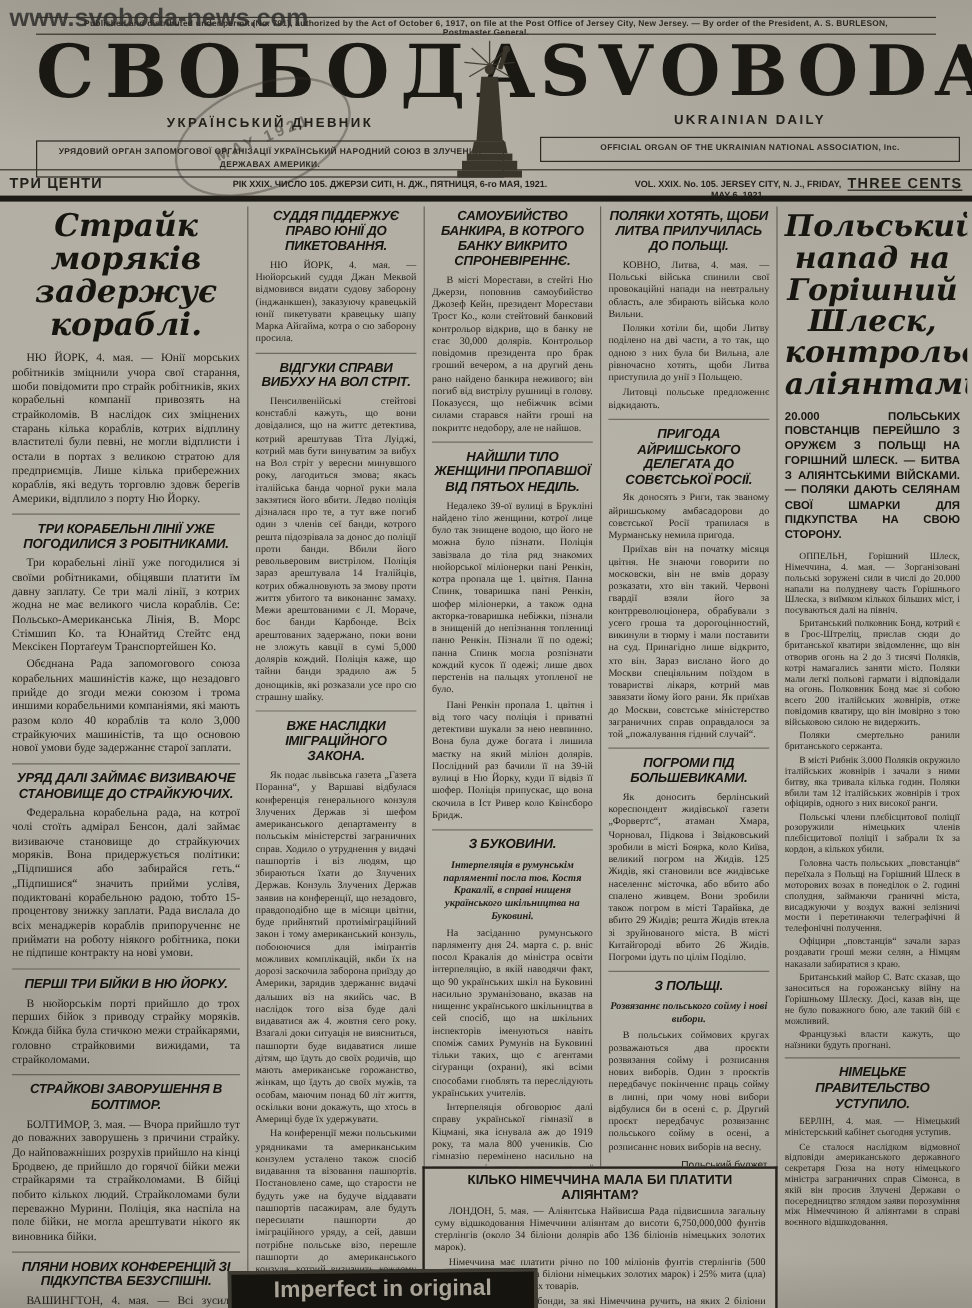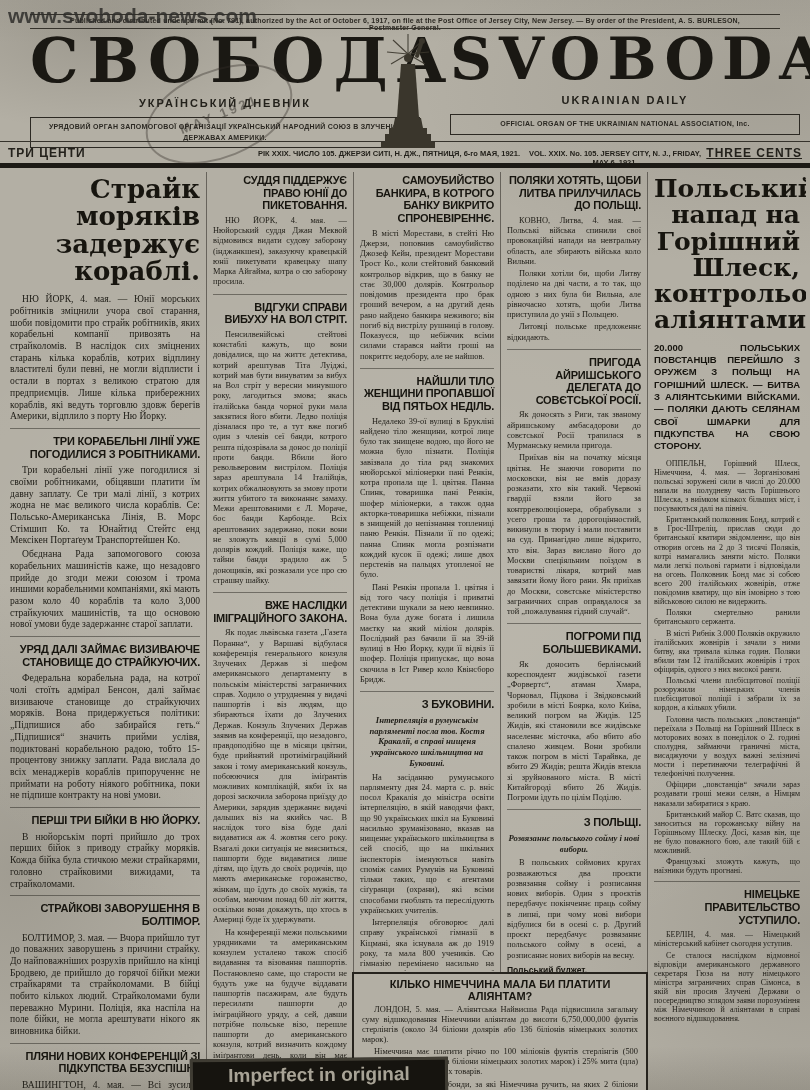--- a/index.html
+++ b/index.html
@@ -34,43 +34,43 @@
     color:#2c2923;letter-spacing:.3px;}
   .statue{position:absolute;left:377px;top:2px;width:62px;height:118px;z-index:2;}
   .stamp{position:absolute;left:142px;top:40px;width:150px;height:84px;border:2px solid rgba(52,48,42,.38);
     border-radius:50%;transform:rotate(-22deg);z-index:3;display:flex;align-items:center;justify-content:center;
     font-family:"Liberation Sans",sans-serif;font-weight:bold;font-size:13px;color:rgba(52,48,42,.5);
     letter-spacing:3px;}
   
   .dateline{position:absolute;top:141px;left:0;right:0;height:20px;border-top:1px solid #35322b;
     font-family:"Liberation Sans",sans-serif;font-weight:bold;color:#23211b;}
   .dl-price-l{position:absolute;left:8px;top:4px;font-size:12px;letter-spacing:1px;}
-  .dl-issue-uk{position:absolute;left:130px;top:7px;width:390px;text-align:right;font-size:7.5px;}
+  .dl-issue-uk{position:absolute;left:130px;top:7px;width:390px;text-align:center;font-size:7.5px;}
   .dl-issue-en{position:absolute;left:520px;top:7px;width:190px;text-align:center;font-size:7.5px;}
   .dl-price-r{position:absolute;right:8px;top:4px;font-size:12px;letter-spacing:1px;text-decoration:underline;}
   .thick-rule{position:absolute;top:163px;left:0;right:0;height:5px;background:#1c1a15;}
   
   .columns{position:absolute;top:172px;left:4px;right:4px;bottom:0;display:flex;}
   .col{overflow:hidden;padding:0 6px;box-sizing:border-box;}
   .col+.col{border-left:1px solid rgba(40,37,31,.55);}
   #col-0{width:202px;}
   #col-1{width:147px;}
   #col-2{width:147px;}
   #col-3{width:147px;}
   #col-4{flex:1;}
   article{margin:0 0 6px 0;}
   article + article{border-top:1px solid rgba(40,37,31,.5);padding-top:4px;}
-  .hl{margin:2px 0 4px 0;text-align:right;color:#17150f;}
+  .hl{margin:2px 0 4px 0;text-align:center;color:#17150f;font-style:italic;}
   .hl.display{font-family:"DejaVu Serif","Liberation Serif",serif;font-weight:bold;
     font-size:26px;line-height:1.05;margin:4px 0 8px 0;}
   #col-4 .hl.display{font-size:25px;}
   .hl.sub{font-family:"Liberation Sans",sans-serif;font-weight:bold;font-size:11px;line-height:1.15;
     letter-spacing:-.2px;}
-  .minor{font-family:"Liberation Sans",sans-serif;font-weight:bold;font-size:8.5px;margin:4px 0 2px 0;
-    text-align:left;color:#17150f;}
+  .minor{font-family:"Liberation Sans",sans-serif;font-weight:normal;font-size:8.5px;margin:4px 0 2px 0;
+    text-align:right;color:#17150f;}
   .kicker{font-weight:bold;font-style:italic;font-size:8.6px;text-align:center;margin:2px 0 4px 0;line-height:1.25;}
   .deck{font-family:"Liberation Sans",sans-serif;font-weight:bold;font-size:9.5px;line-height:1.3;
     text-align:justify;margin:2px 0 6px 0;color:#17150f;}
   p{margin:0 0 2px 0;text-align:justify;text-indent:12px;}
   #col-0 p{font-size:9.6px;line-height:1.22;}
   #col-1 p,#col-2 p,#col-3 p{font-size:8.4px;line-height:1.22;}
   #col-4 p{font-size:8px;line-height:1.14;}
   
   .bottom-box{position:absolute;left:352px;top:972px;width:296px;height:136px;box-sizing:border-box;
     background:#b3afa4;border:2px solid #26231d;border-bottom:none;padding:3px 8px;z-index:5;}
@@ -232,21 +232,21 @@
           <h2 class="hl display">Польський напад на Горішний Шлеск, контрольований аліянтами.</h2>
           <div class="deck">20.000 ПОЛЬСЬКИХ ПОВСТАНЦІВ ПЕРЕЙШЛО З ОРУЖЄМ З ПОЛЬЩІ НА ГОРІШНИЙ ШЛЕСК. — БИТВА З АЛІЯНТСЬКИМИ ВІЙСКАМИ. — ПОЛЯКИ ДАЮТЬ СЕЛЯНАМ СВОЇ ШМАРКИ ДЛЯ ПІДКУПСТВА НА СВОЮ СТОРОНУ.</div>
           <p>ОППЕЛЬН, Горішний Шлеск, Німеччина, 4. мая. — Зорганізовані польські зоружені сили в числі до 20.000 напали на полудневу часть Горішнього Шлеска, з виїмком кількох більших міст, і посуваються далі на північ.</p>
           <p>Британський полковник Бонд, котрий є в Грос-Штреліц, прислав сюди до британської кватири звідомленнє, що він отворив огонь на 2 до 3 тисячі Поляків, котрі намагались заняти місто. Поляки мали легкі польові гармати і відповідали на огонь. Полковник Бонд має зі собою всего 200 італійських жовнірів, отже повідомив кватиру, що він імовірно з тою військовою силою не видержить.</p>
           <p>Поляки смертельно ранили британського сержанта.</p>
           <p>В місті Рибнік 3.000 Поляків окружило італійських жовнірів і зачали з ними битву, яка тривала кілька годин. Поляки вбили там 12 італійських жовнірів і трох офіцирів, одного з них високої ранги.</p>
           <p>Польські члени плєбісцитової поліції розоружили німецьких членів плєбісцитової поліції і забрали їх за кордон, а кількох убили.</p>
           <p>Головна часть польських „повстанців“ переїхала з Польщі на Горішний Шлеск в моторових возах в понеділок о 2. годині сполудня, займаючи граничні міста, висаджуючи у воздух важні зелізничі мости і перетинаючи телеграфічні й телефонічні получення.</p>
           <p>Офіцири „повстанців“ зачали зараз роздавати гроші межи селян, а Німцям наказали забиратися з краю.</p>
           <p>Британський майор С. Ватс сказав, що заноситься на горожанську війну на Горішньому Шлеску. Досі, казав він, ще не було поважного бою, але такий бій є можливий.</p>
-          <p>Французькі зложуть кажуть, що наїзники будуть прогнані.</p>
+          <p>Французькі власти кажуть, що наїзники будуть прогнані.</p>
         </article>
         <article>
           <h2 class="hl sub">НІМЕЦЬКЕ ПРАВИТЕЛЬСТВО УСТУПИЛО.</h2>
           <p>БЕРЛІН, 4. мая. — Німецький міністерський кабінет сьогодня уступив.</p>
           <p>Се сталося наслідком відмовної відповіди американського державного секретаря Гюза на ноту німецького міністра заграничних справ Сімонса, в якій він просив Злучені Держави о посередництво зглядом заяви порозуміння між Німеччиною й аліянтами в справі воєнного відшкодовання.</p>
         </article>
       </div>
   </div>
 
   <div class="bottom-box">

